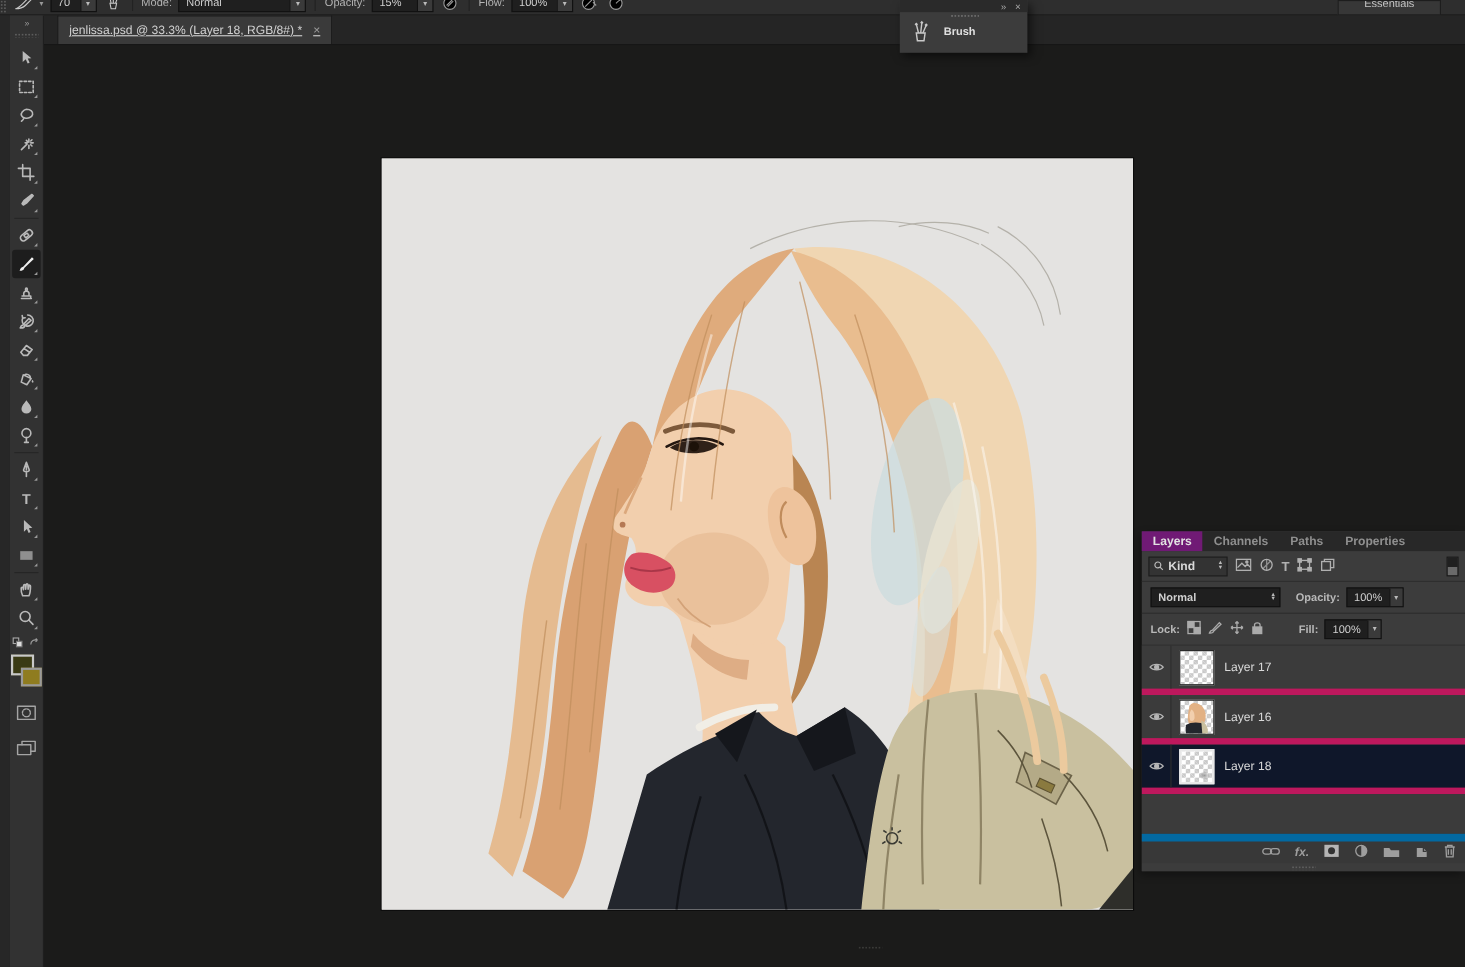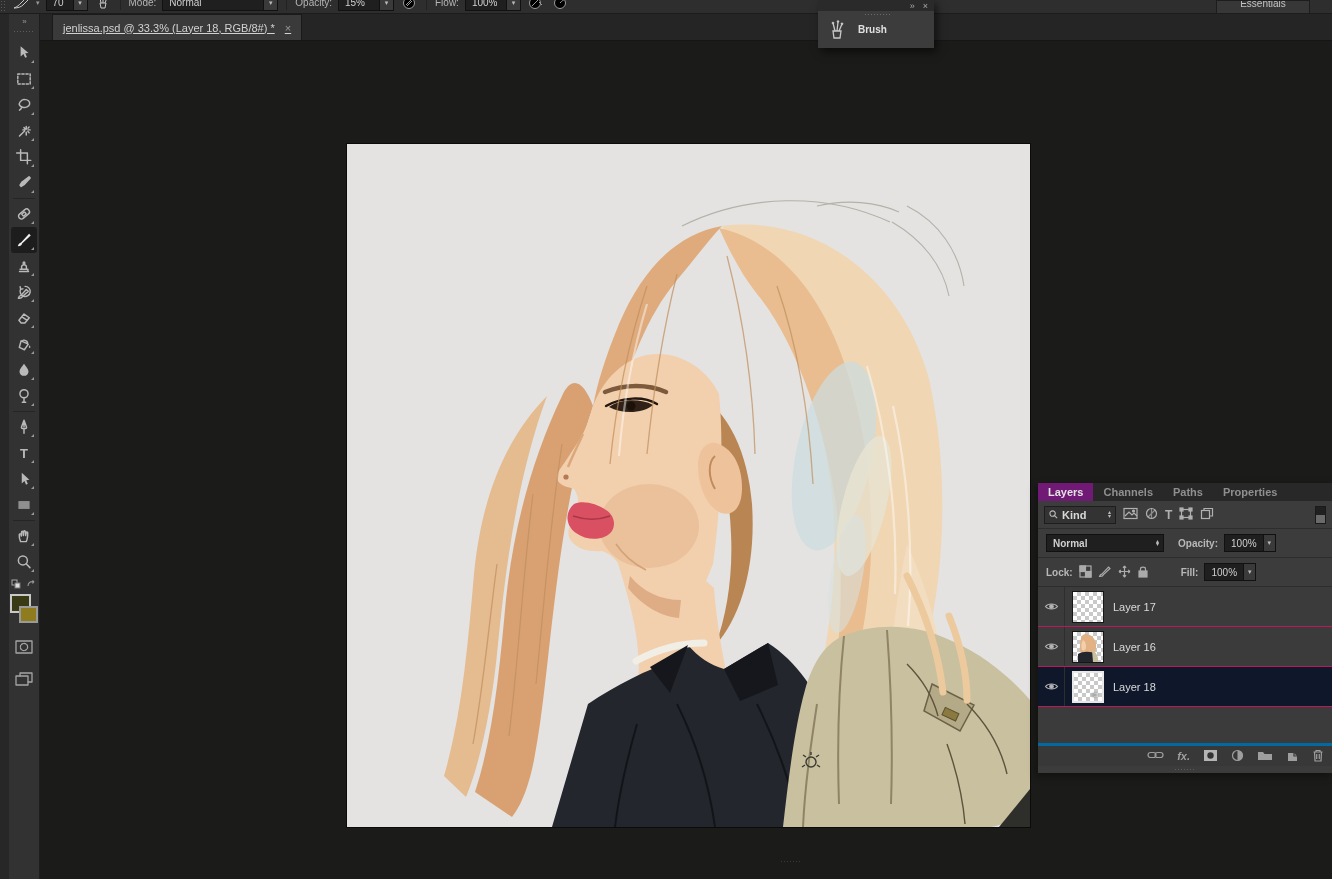--- a/index.html
+++ b/index.html
@@ -76,36 +76,36 @@
            align-items:center;gap:4px;padding:0 4px;box-sizing:border-box;}
   .updn{display:flex;flex-direction:column;line-height:3.5px;font-size:6px;color:#bbb;margin-left:auto;}
   .ficon svg{stroke:#b0b0b0;fill:none;stroke-width:1.2;}
   #filter-toggle{margin-left:auto;width:9px;height:16px;background:linear-gradient(#202020 50%,#6a6a6a 50%);
                  border:1px solid #1a1a1a;}
   #blend-row,#lock-row{height:28px;display:flex;align-items:center;gap:6px;padding:0 8px;
                  border-bottom:1px solid #2d2d2d;}
   .plabel{color:#b8b8b8;font-size:10px;font-weight:bold;}
   .lockicon svg{stroke:#ababab;fill:none;stroke-width:1.2;}
   #layer-list{}
-  .layer-row{height:39px;display:flex;align-items:center;border-bottom:1px solid #be185d;
+  .layer-row{height:39px;display:flex;align-items:center;border-bottom:6px solid #be185d;
              background:#3b3b3b;}
   .layer-row.selected{background:#0f172a;}
   .eye-cell{width:26px;align-self:stretch;display:flex;align-items:center;justify-content:center;
             border-right:1px solid #2e2e2e;}
   .eye-cell svg{stroke:#b5b5b5;fill:none;stroke-width:1.1;}
   .thumb-wrap{margin-left:7px;width:32px;height:32px;position:relative;flex:none;}
   .thumb{width:30px;height:30px;border:1px solid #161616;position:relative;overflow:hidden;}
   .checker{background-color:#fff;
     background-image:linear-gradient(45deg,#c9c9c9 25%,transparent 25%,transparent 75%,#c9c9c9 75%),
                      linear-gradient(45deg,#c9c9c9 25%,transparent 25%,transparent 75%,#c9c9c9 75%);
     background-size:8px 8px;background-position:0 0,4px 4px;}
   .thumb.selframe{border:2px solid #e8e8e8;width:28px;height:28px;}
   .layer-name{margin-left:9px;color:#dadada;font-size:11px;}
   #layer-filler{height:36px;background:#3b3b3b;}
-  #panel-footer{height:20px;background:#383838;border-top:3px solid #0369a1;display:flex;
+  #panel-footer{height:20px;background:#383838;border-top:7px solid #0369a1;display:flex;
                 align-items:center;justify-content:flex-end;gap:13px;padding:0 8px;}
   #panel-footer svg{stroke:#9e9e9e;fill:none;stroke-width:1.2;}
   .fx-text{color:#9e9e9e;font-size:11px;font-style:italic;font-weight:bold;}
   #panel-grip{height:7px;background:#3c3c3c;display:flex;align-items:center;justify-content:center;}
   #panel-grip .hgrip{margin:0;}
   
   #workspace-btn{left:1216px;top:0;width:92px;height:12px;background:#373737;
                  border:1px solid #1d1d1d;overflow:hidden;}
   #workspace-btn span{position:relative;top:-3px;display:block;text-align:center;
                  color:#c5c5c5;font-size:10px;}

